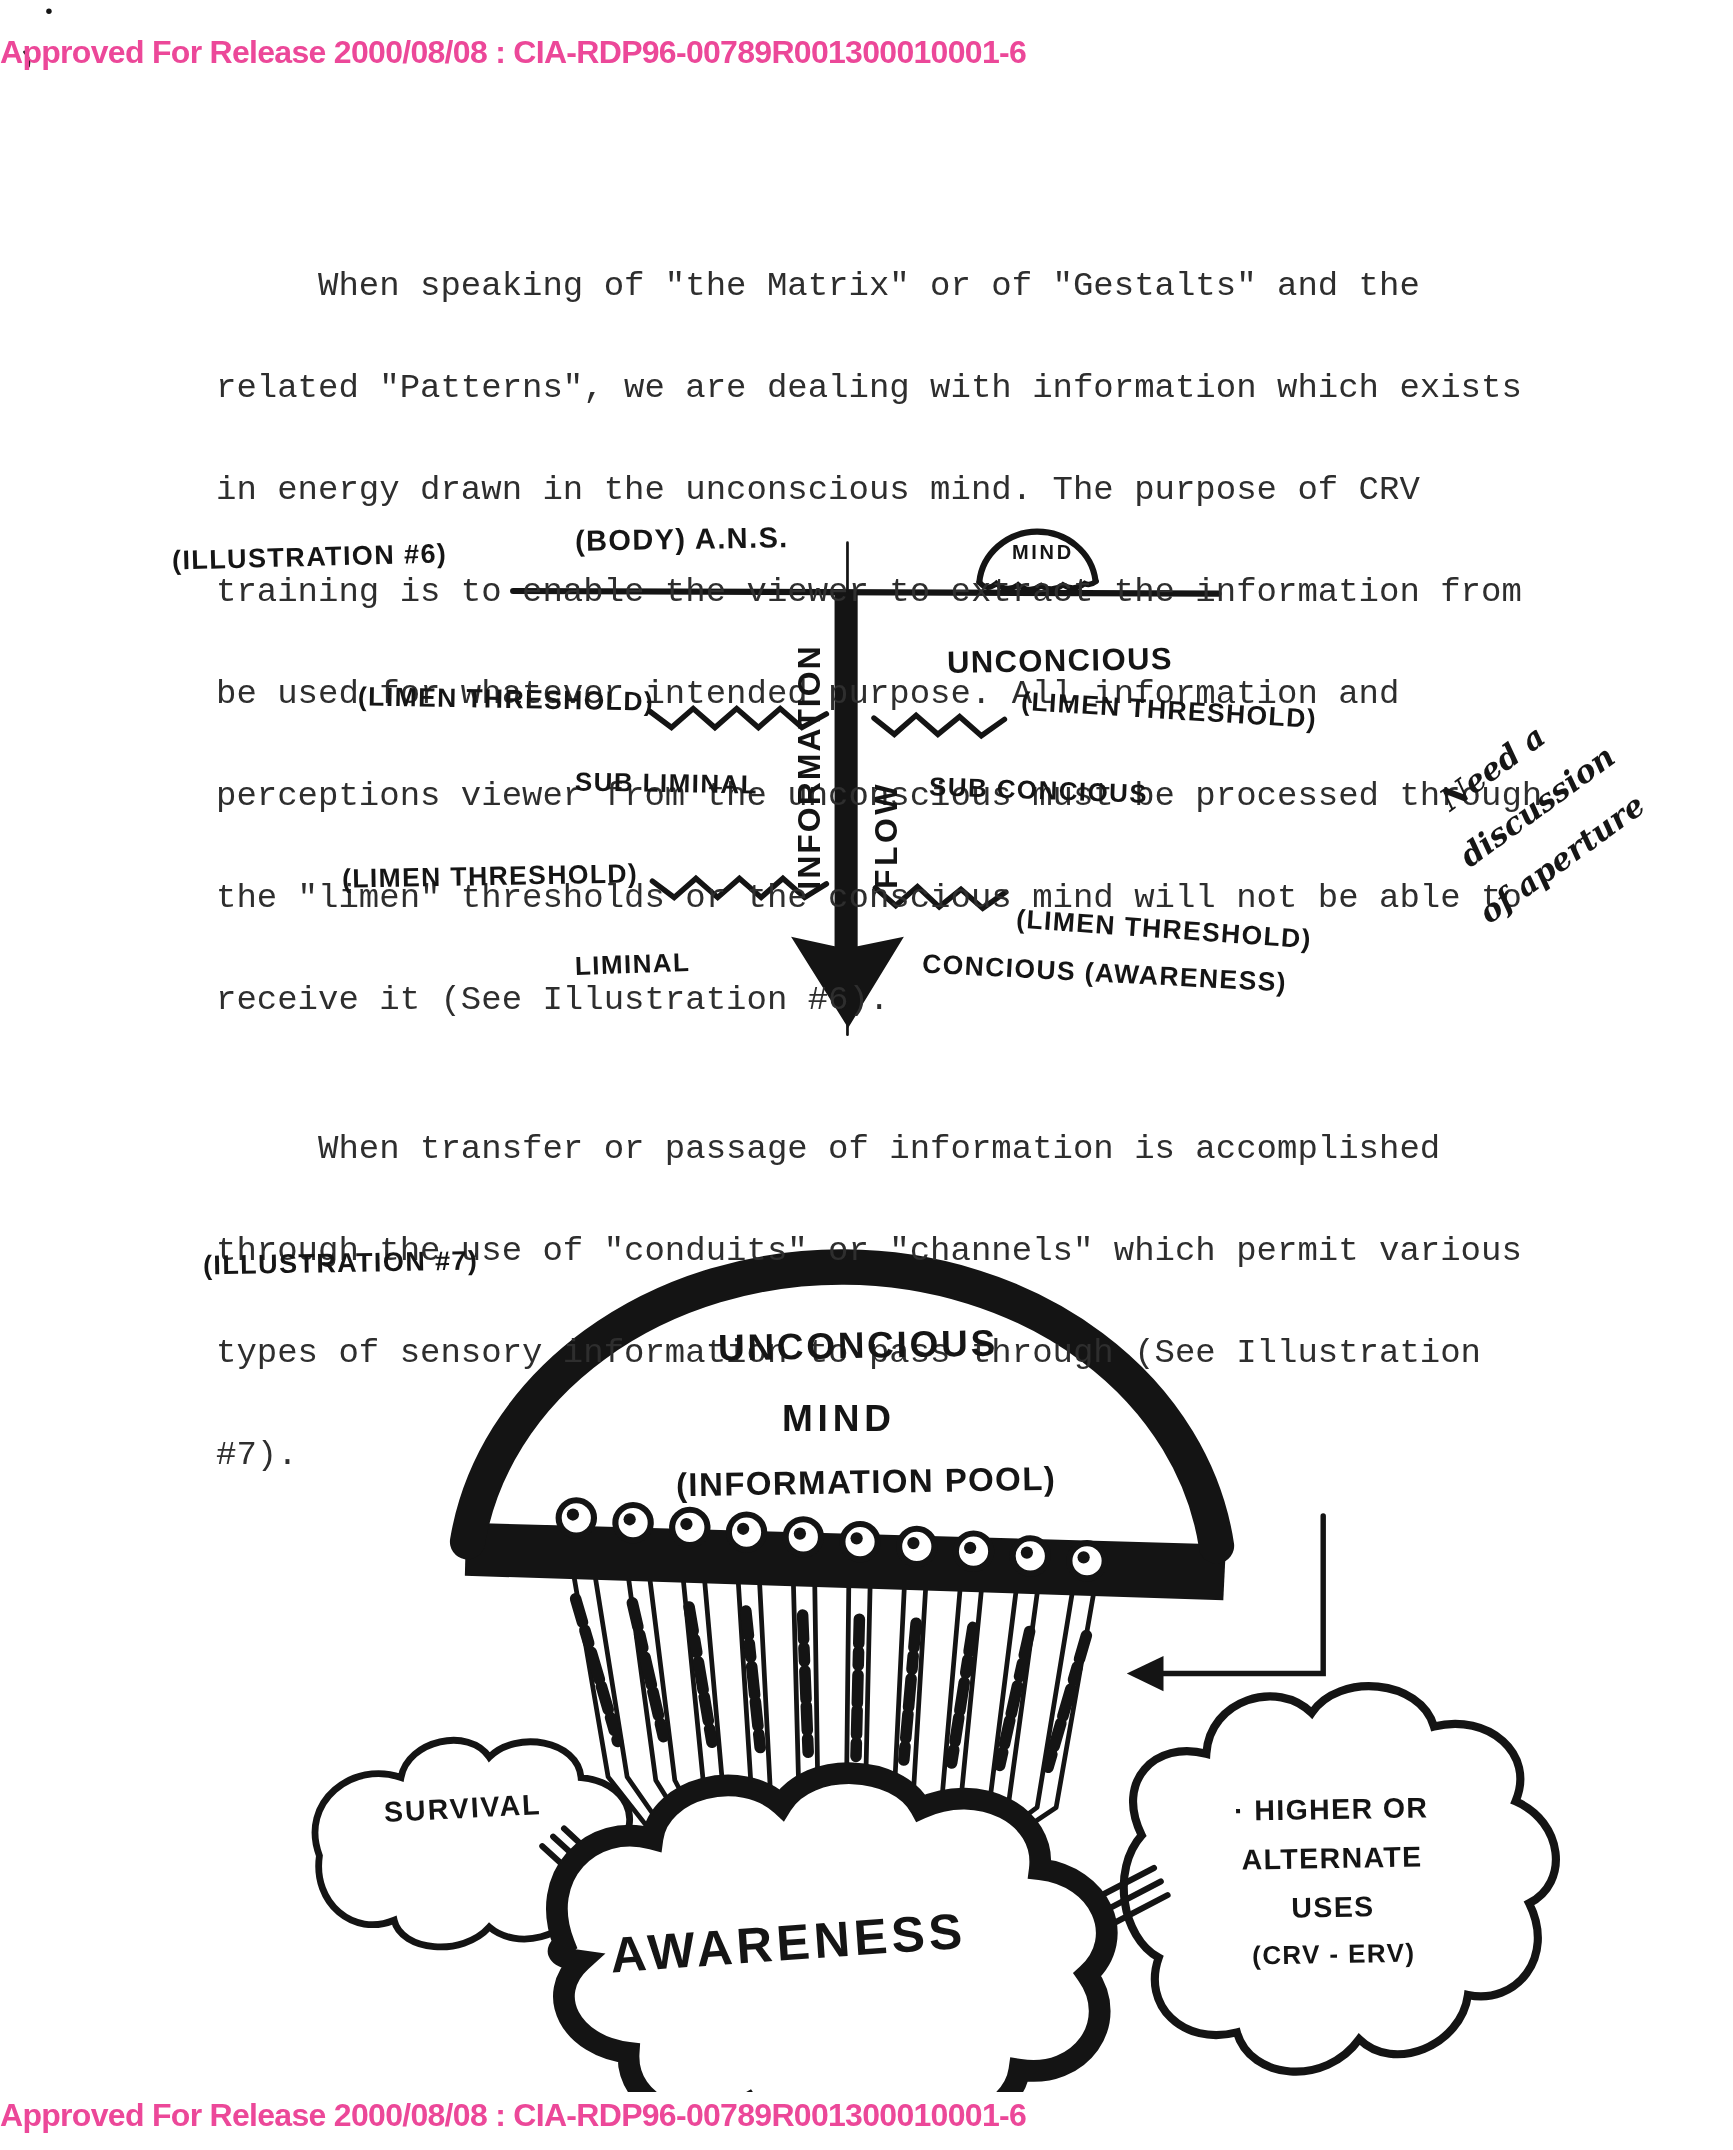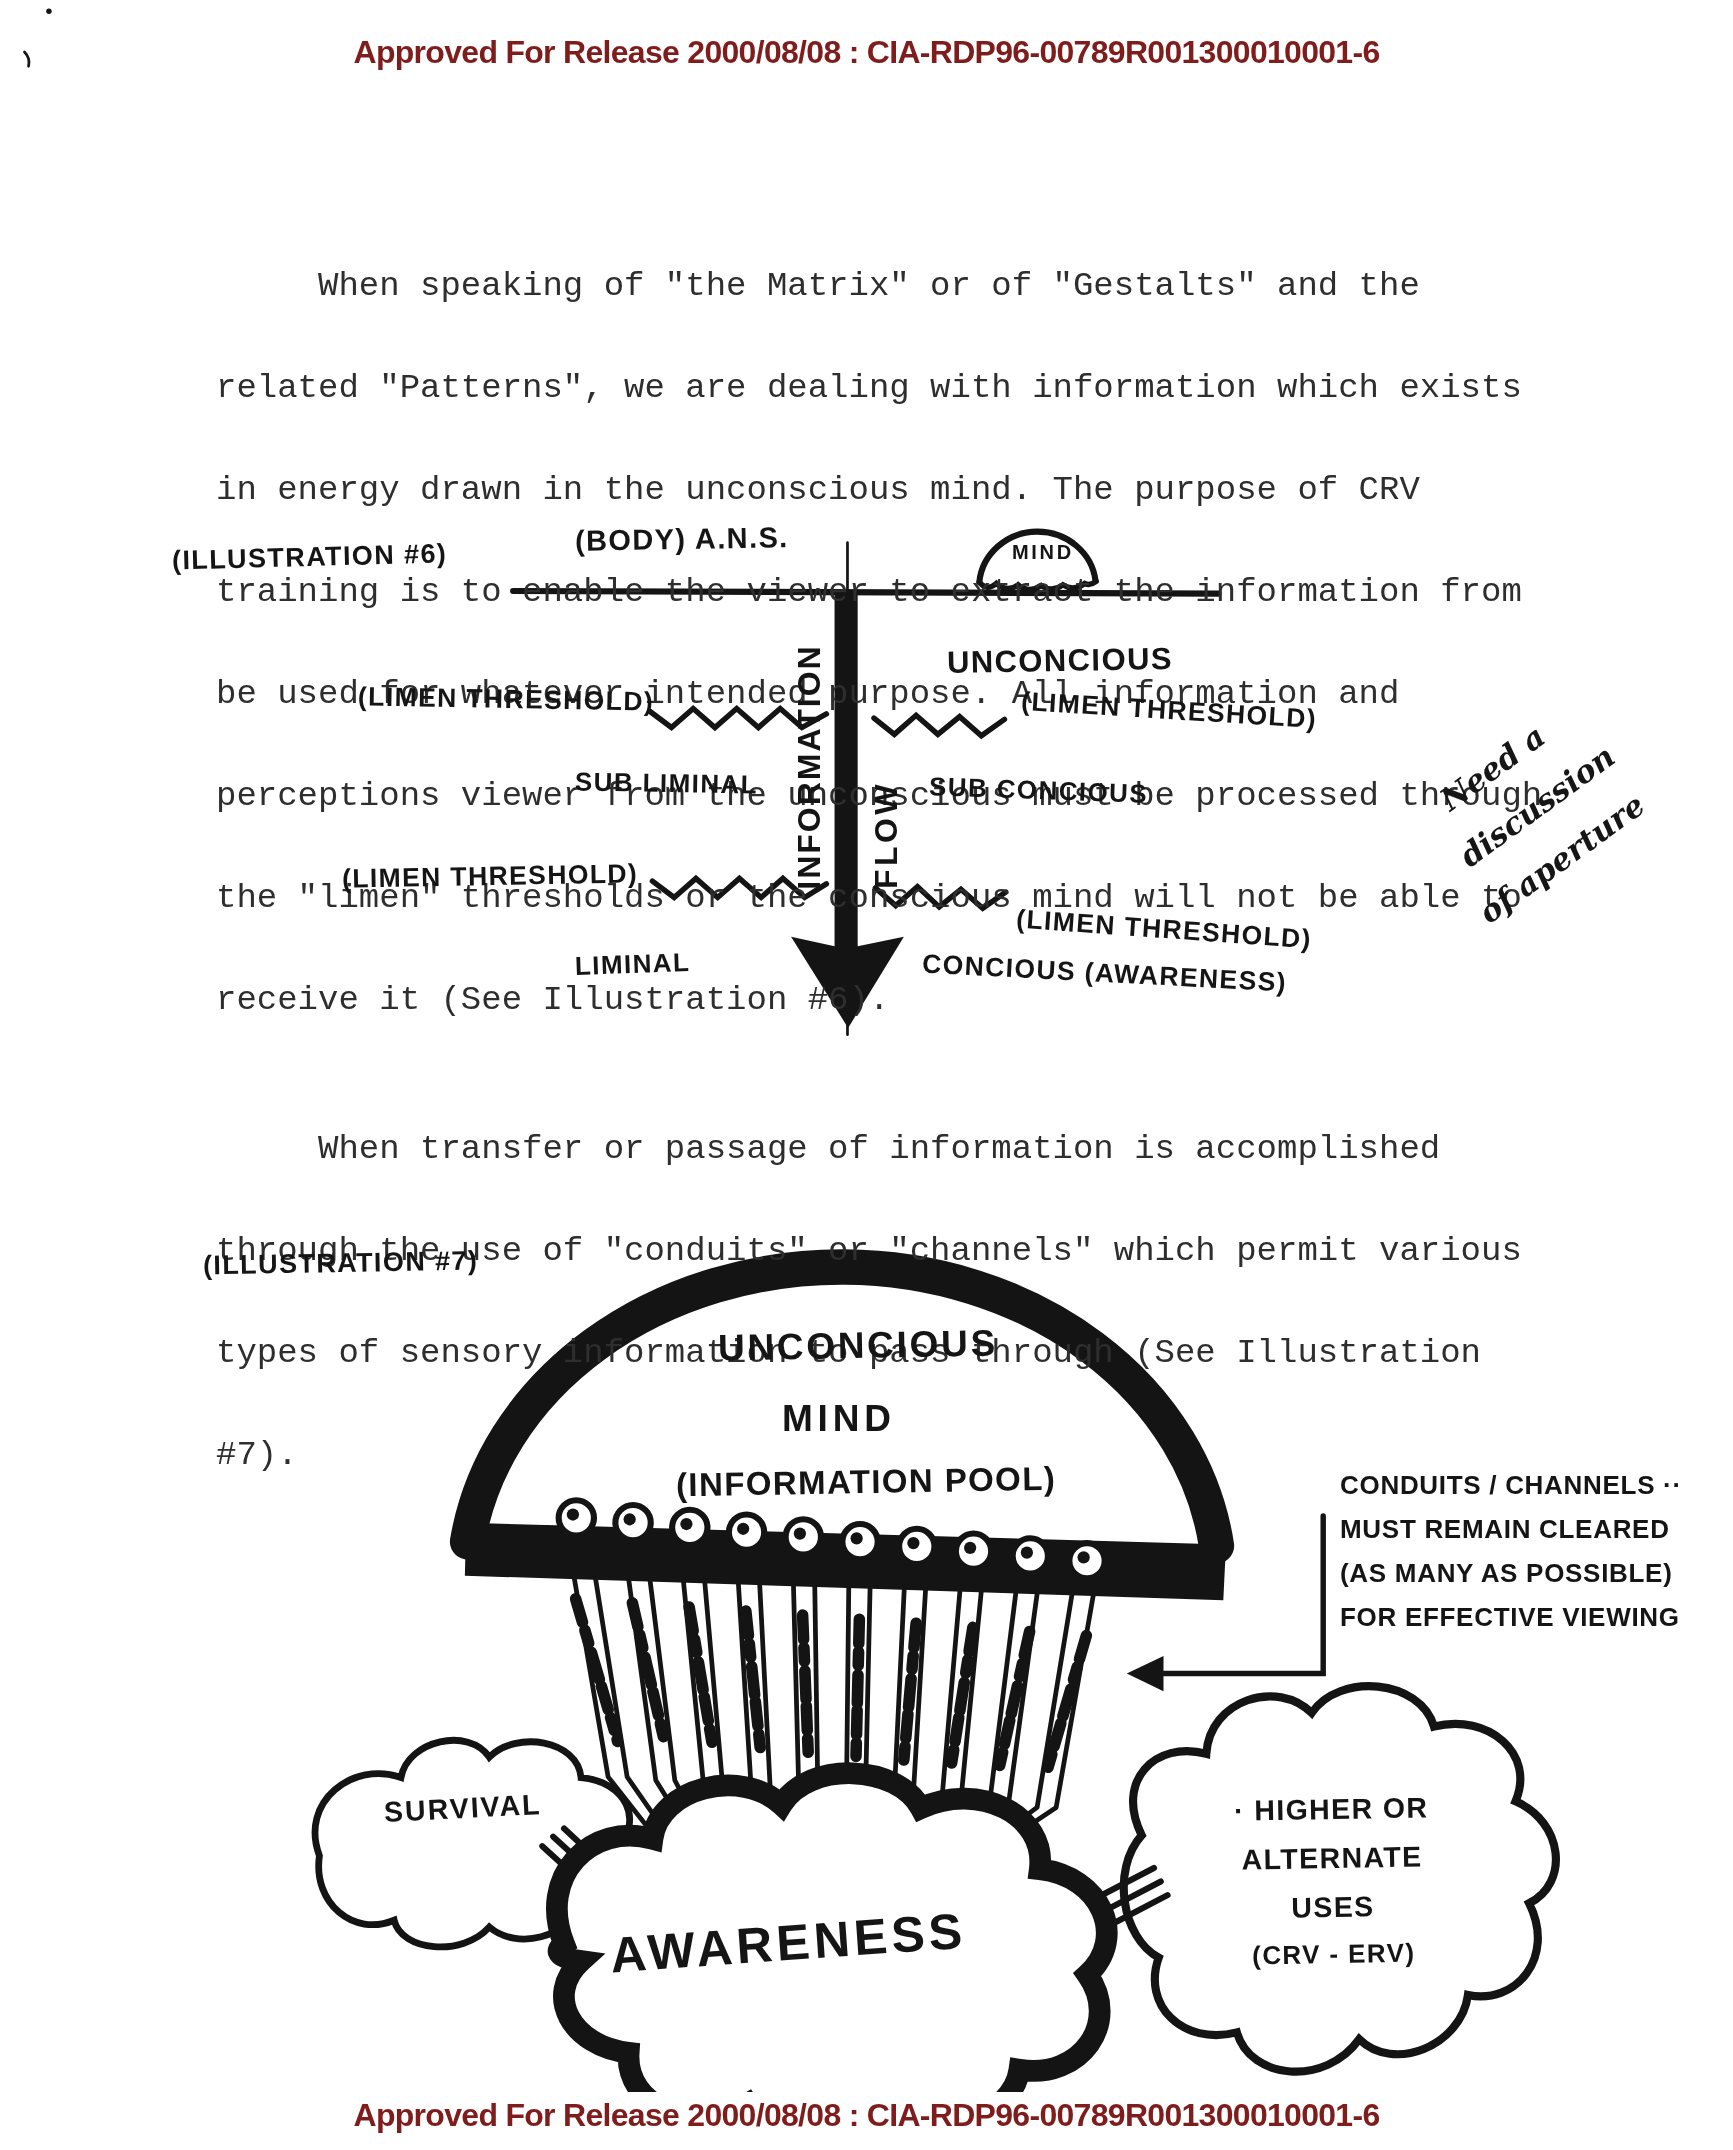--- a/index.html
+++ b/index.html
@@ -7,23 +7,23 @@
     position:relative;
     width:1733px;height:2151px;
     background:#ffffff;
     overflow:hidden;
     font-family:"Liberation Sans",sans-serif;
     color:#141414;
   }
   svg.art{position:absolute;left:0;top:0;z-index:1;}
 
   .release{
-    position:absolute;left:0;width:100%;text-align:center;
+    position:absolute;left:0;width:100%;
     font-family:"Liberation Sans",sans-serif;
-    font-weight:bold;font-size:32px;letter-spacing:-0.7px;color:#7f1d1d;
+    font-weight:bold;font-size:32px;letter-spacing:-0.7px;color:#ec4899;
     z-index:2;
   }
   .release.footer{top:2092px;background:#ffffff;padding:5.4px 0 12.2px;z-index:5;}
   .release.header{top:34px;}
 
   .para{
     position:absolute;left:216px;z-index:2;
     font-family:"Liberation Mono","DejaVu Sans Mono",monospace;
     font-size:34px;line-height:34px;white-space:pre;
     color:#2e2e2e;
@@ -236,26 +236,20 @@
     <div>types of sensory information to pass through (See Illustration</div>
     <div>#7).</div>
   </div>
 
   <div class="hand" style="left:203px;top:1248px;font-size:27px;transform:rotate(-1deg);">(ILLUSTRATION #7)</div>
 
   <div class="hand" style="left:718px;top:1325px;font-size:37px;letter-spacing:2.7px;transform:rotate(-1deg);">UNCONCIOUS</div>
   <div class="hand" style="left:782px;top:1398px;font-size:37px;letter-spacing:4.8px;">MIND</div>
   <div class="hand" style="left:676px;top:1463px;font-size:33px;letter-spacing:1.4px;transform:rotate(-1deg);">(INFORMATION POOL)</div>
 
-  <div style="position:absolute;left:1340px;top:1463px;z-index:2;">
-    <div class="hand" style="position:static;font-size:26px;line-height:44px;letter-spacing:0.7px;display:block;">CONDUITS / CHANNELS ··</div>
-    <div class="hand" style="position:static;font-size:26px;line-height:44px;letter-spacing:0.7px;display:block;">MUST REMAIN CLEARED</div>
-    <div class="hand" style="position:static;font-size:26px;line-height:44px;letter-spacing:0.7px;display:block;">(AS MANY AS POSSIBLE)</div>
-    <div class="hand" style="position:static;font-size:26px;line-height:44px;letter-spacing:0.7px;display:block;">FOR EFFECTIVE VIEWING</div>
-  </div>
 
   <div class="hand" style="left:384px;top:1792px;font-size:28.5px;letter-spacing:2px;transform:rotate(-3deg);">SURVIVAL</div>
   <div class="hand" style="left:610px;top:1914px;font-size:50px;letter-spacing:4.1px;transform:rotate(-4deg);">AWARENESS</div>
 
   <div style="position:absolute;left:1176px;top:1785px;width:313px;text-align:center;z-index:2;transform:rotate(-1deg);">
     <div class="hand" style="position:static;display:block;font-size:28.5px;line-height:49px;">· HIGHER OR</div>
     <div class="hand" style="position:static;display:block;font-size:28.5px;line-height:49px;">ALTERNATE</div>
     <div class="hand" style="position:static;display:block;font-size:28.5px;line-height:49px;">USES</div>
     <div class="hand" style="position:static;display:block;font-size:26px;line-height:45px;">(CRV - ERV)</div>
   </div>

